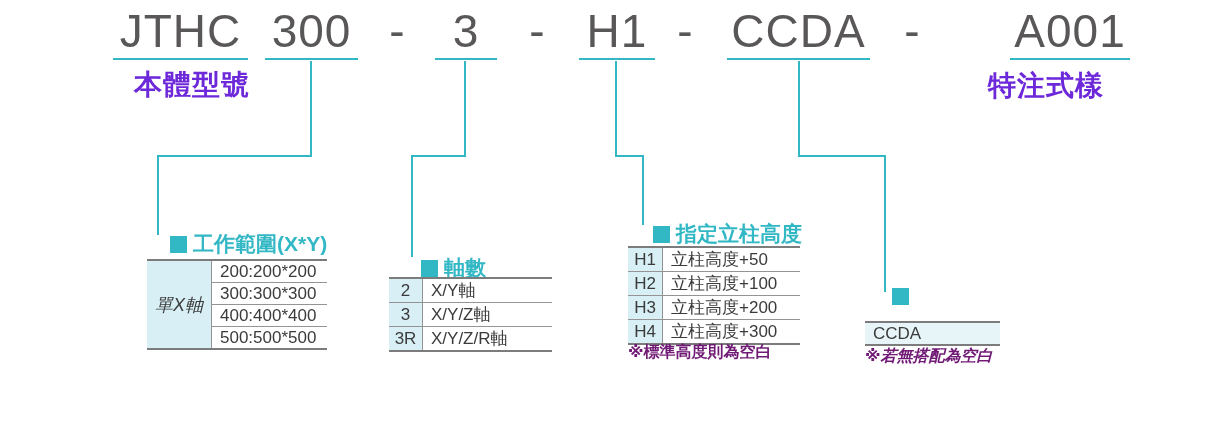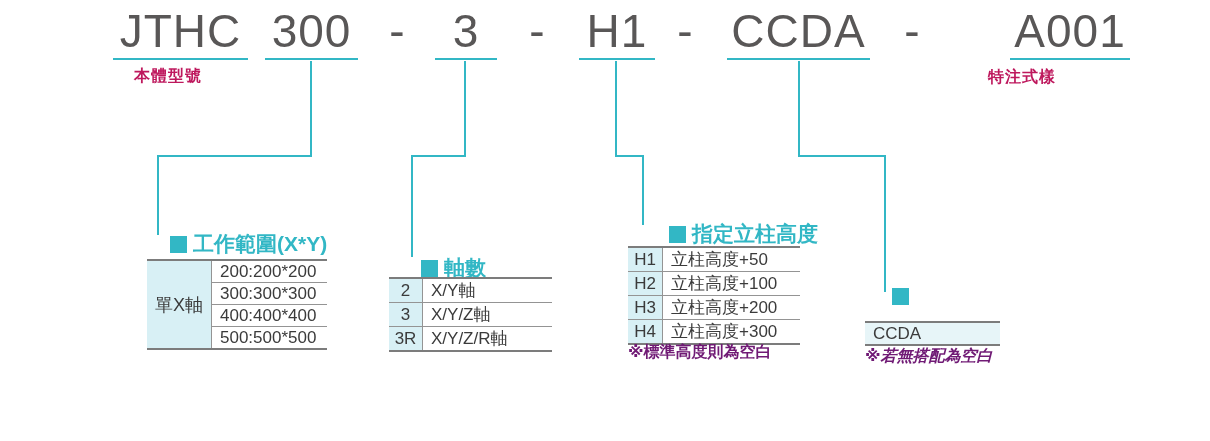--- a/index.html
+++ b/index.html
@@ -17,21 +17,21 @@
     color:#595757;text-align:center;
     border-bottom:2px solid #32b7c5;
   }
   .dash{
     position:absolute;top:6px;height:52px;
     font-size:46px;line-height:50px;
     color:#595757;text-align:center;border-bottom:none;
   }
   .seg-label{
     position:absolute;
-    color:#be185d;font-size:16px;font-weight:bold;letter-spacing:1px;
+    color:#6d28d9;font-size:28px;font-weight:bold;letter-spacing:1px;
     white-space:nowrap;
     font-family:Liberation Serif, serif;
   }
   
   .vline,.hline{position:absolute;background:#32b7c5;}
   .vline{width:2px;}
   .hline{height:2px;}
   
   .sec-title{
     position:absolute;display:flex;align-items:center;gap:6px;
@@ -48,21 +48,21 @@
     border-bottom:1px solid #949494;
     height:21px;padding:0 4px 0 8px;white-space:nowrap;overflow:hidden;
   }
   .dtable tr:last-child td{border-bottom:none;}
   .dtable td.code{
     background:#d8f0f5;border-right:1px solid #949494;
     text-align:center;padding:0 2px;font-size:17px;
   }
   .dtable td.rowhead{
     background:#d8f0f5;border-right:1px solid #949494;
-    text-align:center;padding:0 3px;font-size:18px;
+    text-align:center;padding:0 3px;font-size:18px;font-style:italic;
   }
   .dtable td.single{background:#e7f5f8;}
   
   .note{
     position:absolute;color:#701a75;font-size:16px;font-weight:bold;
     white-space:nowrap;
   }
 </style>
 </head>
 <body>
@@ -135,21 +135,21 @@
       <td class="code">3</td>
       <td>X/Y/Z軸</td>
     </tr>
     <tr>
       <td class="code">3R</td>
       <td>X/Y/Z/R軸</td>
     </tr>
   </tbody>
     </table>
 
-  <div class="sec-title" style="left:645px;top:220px;">
+  <div class="sec-title" style="left:629px;top:220px;">
     <span class="sq"></span>
     <span>指定立柱高度</span>
   </div>
   <table class="dtable" style="left:628px;top:246px;width:172px;">
     <tbody>
         <tr>
       <td class="code" style="width:30px;">H1</td>
       <td>立柱高度+50</td>
     </tr>
     <tr>

